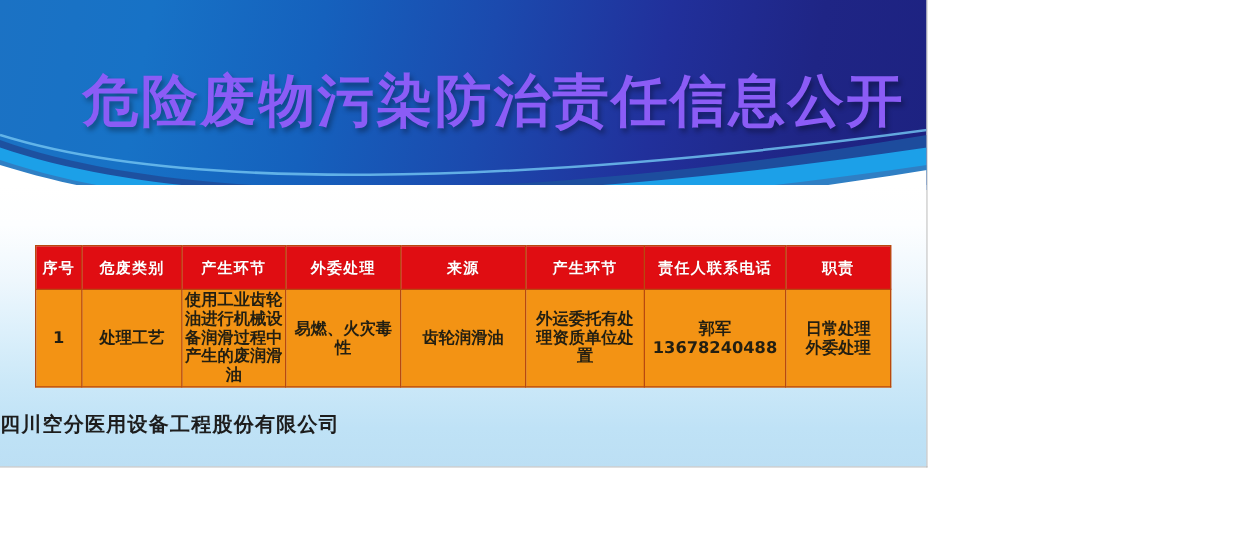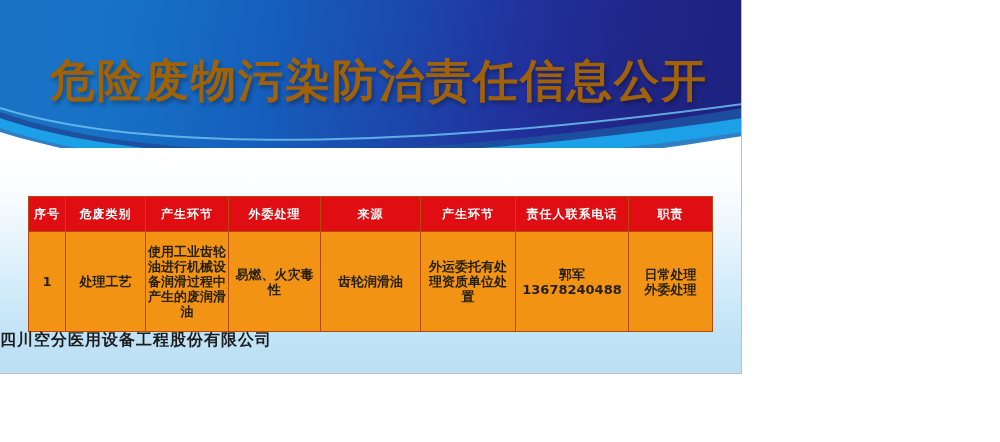--- a/index.html
+++ b/index.html
@@ -31,26 +31,26 @@
     position: absolute;
     left: 0; top: 0; width: 742px; height: 152px;
     background: linear-gradient(100deg,
         #1b72c4 0%, #1772c6 16%, #1561bd 34%,
         #1b4aae 52%, #21309b 70%, #1f2585 86%, #1d2281 100%);
   }
   #banner-svg { position: absolute; left: 0; top: 0; }
 
   #title {
     position: absolute;
-    left: 50px; top: 52px;
+    left: 66px; top: 52px;
     width: 660px;
     font-size: 45px;
     line-height: 58px;
     font-weight: bold;
-    color: #a16207;
+    color: #8b5cf6;
     letter-spacing: 2px;
     text-shadow: 2px 3px 4px rgba(0,0,0,0.32);
     white-space: nowrap;
   }
 
   
   #body-area {
     position: absolute;
     left: 0; top: 148px;
     width: 742px; height: 226px;
@@ -87,21 +87,21 @@
   table.info td {
     background: #f39314;
     color: #231f12;
     font-size: 13px;
     font-weight: bold;
     height: 74px;
     border: 1px solid #b8480f;
     text-align: center;
     vertical-align: middle;
     line-height: 15px;
-    padding: 12px 2px;
+    padding: 1px 2px;
   }
   td.narrow-wrap { line-height: 14.5px; }
 
   #company {
     position: absolute;
     left: 0; top: 330px;
     width: 712px;
     text-align: left;
     font-size: 16px;
     font-weight: bold;

